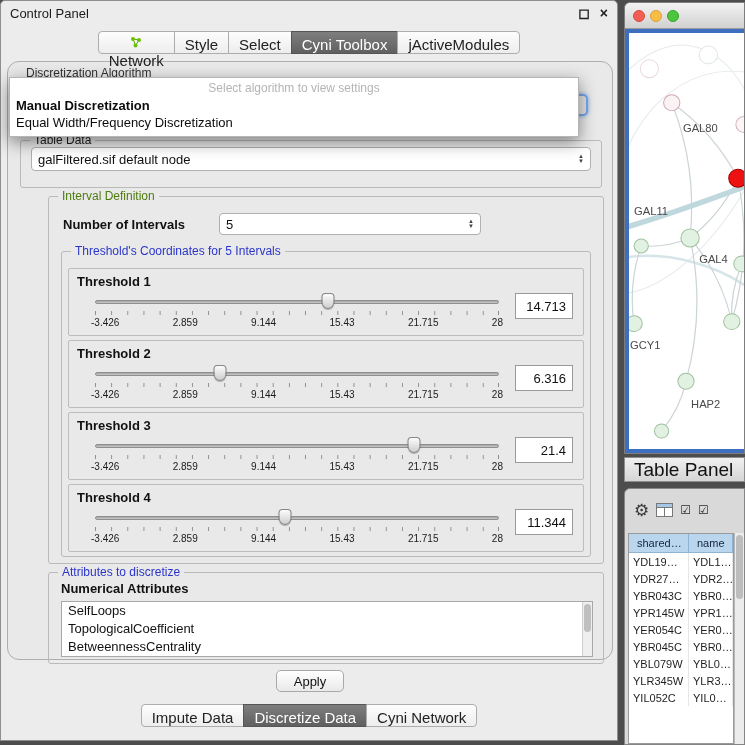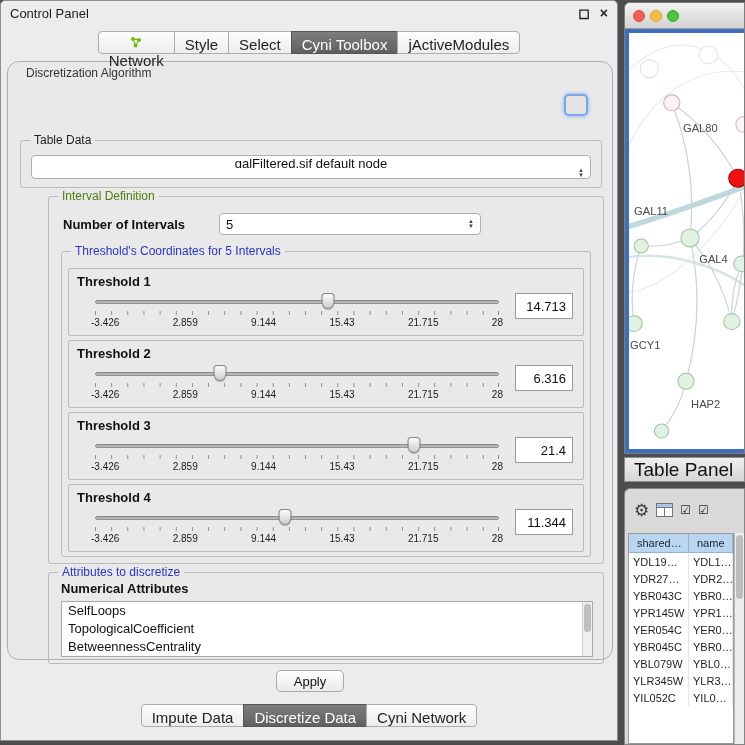--- a/index.html
+++ b/index.html
@@ -39,21 +39,21 @@
   .legend.green { color:#4d7c0f; }
   .legend.blue { color:#2a35c8; }
 
   .combo { position:absolute; background:#fff; border:1px solid #b0b0b0; border-radius:4px;
            display:flex; align-items:center; font-size:13px; color:#111; padding:0 6px; overflow:hidden; }
   .combo-text { white-space:nowrap; overflow:hidden; }
   .stepper { margin-left:auto; display:flex; flex-direction:column; align-items:center; color:#444; }
   .stepper span { font-size:6px; line-height:5px; }
 
   .g-tabledata { left:12px; top:78px; width:582px; height:48px;padding-left:35px; }
-  .tabledata-combo { left:10px; top:14px; right:10px; height:24px;flex-direction:column; }
+  .tabledata-combo { left:10px; top:6px; right:10px; height:24px; }
 
   .g-interval { left:40px; top:134px; width:556px; height:368px; }
   .noi-label { position:absolute; left:14px; top:20px; font-size:13px; font-weight:bold; color:#111; }
   .noi-combo { left:170px; top:16px; width:262px; height:22px; }
   .g-thresholds { left:12px; top:54px; width:530px; height:306px;padding-left:44px; }
 
   .th-panel { position:absolute; left:6px; width:516px; height:68px; border:1px solid #bdbdbd;
               background:#e9e9e9; border-radius:2px; }
   .th-label { position:absolute; left:8px; top:5px; font-size:13px; font-weight:bold; color:#111; }
   .slider { position:absolute; left:26px; right:84px; top:24px; height:40px; }
@@ -272,20 +272,25 @@
           </div>
       <div class="item">SelfLoops</div>
           <div class="item">TopologicalCoefficient</div>
           <div class="item">BetweennessCentrality</div>
         </div>
     </div>
 
     <div class="apply">Apply</div>
   </div>
 
+  <div class="popup">
+    <div class="popup-hint">Select algorithm to view settings</div>
+    <div class="popup-opt bold">Manual Discretization</div>
+    <div class="popup-opt">Equal Width/Frequency Discretization</div>
+  </div>
 
   <div class="tabbar bottom-tabbar">
       <div class="tab">
         <span>Impute Data</span>
       </div>
       <div class="tab selected">
         <span>Discretize Data</span>
       </div>
       <div class="tab">
         <span>Cyni Network</span>

